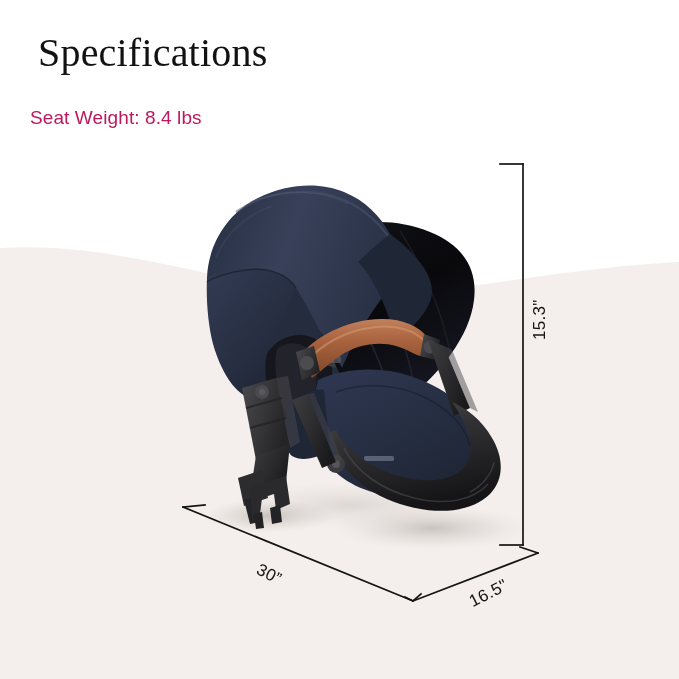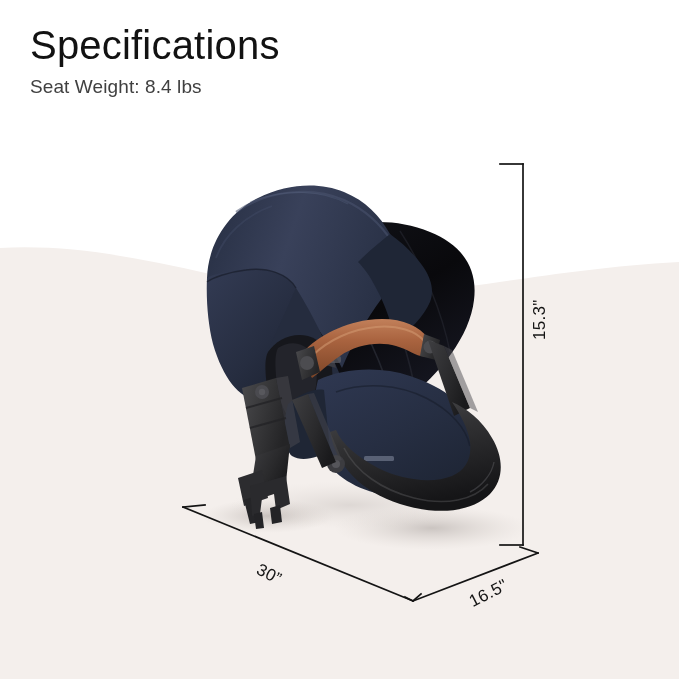--- a/index.html
+++ b/index.html
@@ -27,35 +27,35 @@
   }
 
   
   #header {
     position: absolute;
     left: 30px;
     top: 22px;
     z-index: 5;
   }
   #page-title {
-    font-family: Liberation Sans, sans-serif;
+    font-family: Liberation Serif, serif;
     font-size: 40px;
     font-weight: 400;
     color: #121212;
     letter-spacing: 0.2px;
     line-height: 1.15;
-    margin: 0;
+    margin: 8px;
     white-space: nowrap;
   }
   #seat-weight {
     font-family: "Liberation Sans", sans-serif;
     font-size: 19px;
     font-weight: 400;
-    color: #404040;
-    margin: 8px 0 0 0;
+    color: #be185d;
+    margin: 31px 0 0 0;
     letter-spacing: 0.1px;
     white-space: nowrap;
   }
 
   
   #product {
     position: absolute;
     left: 0; top: 0;
     width: 679px; height: 679px;
     z-index: 3;

